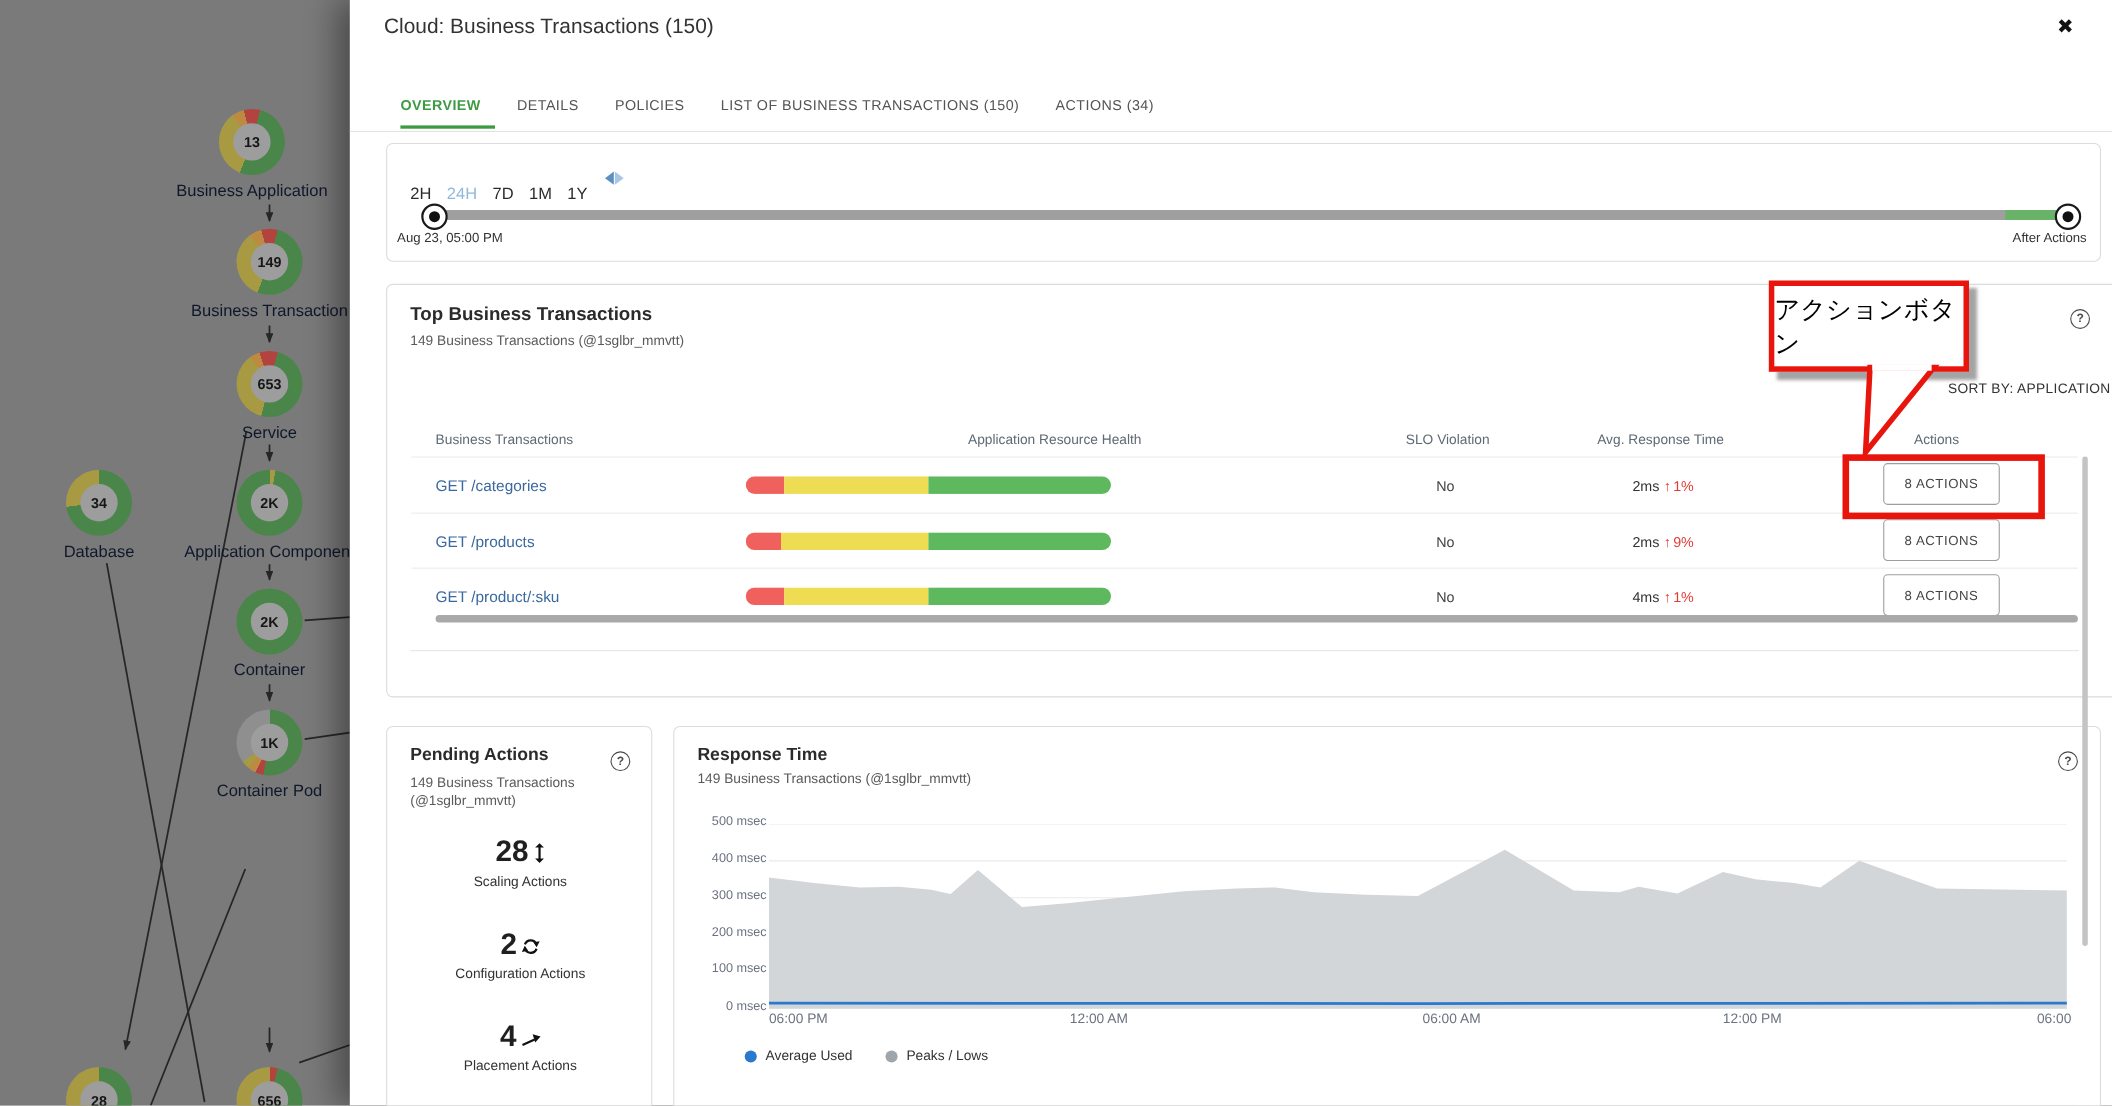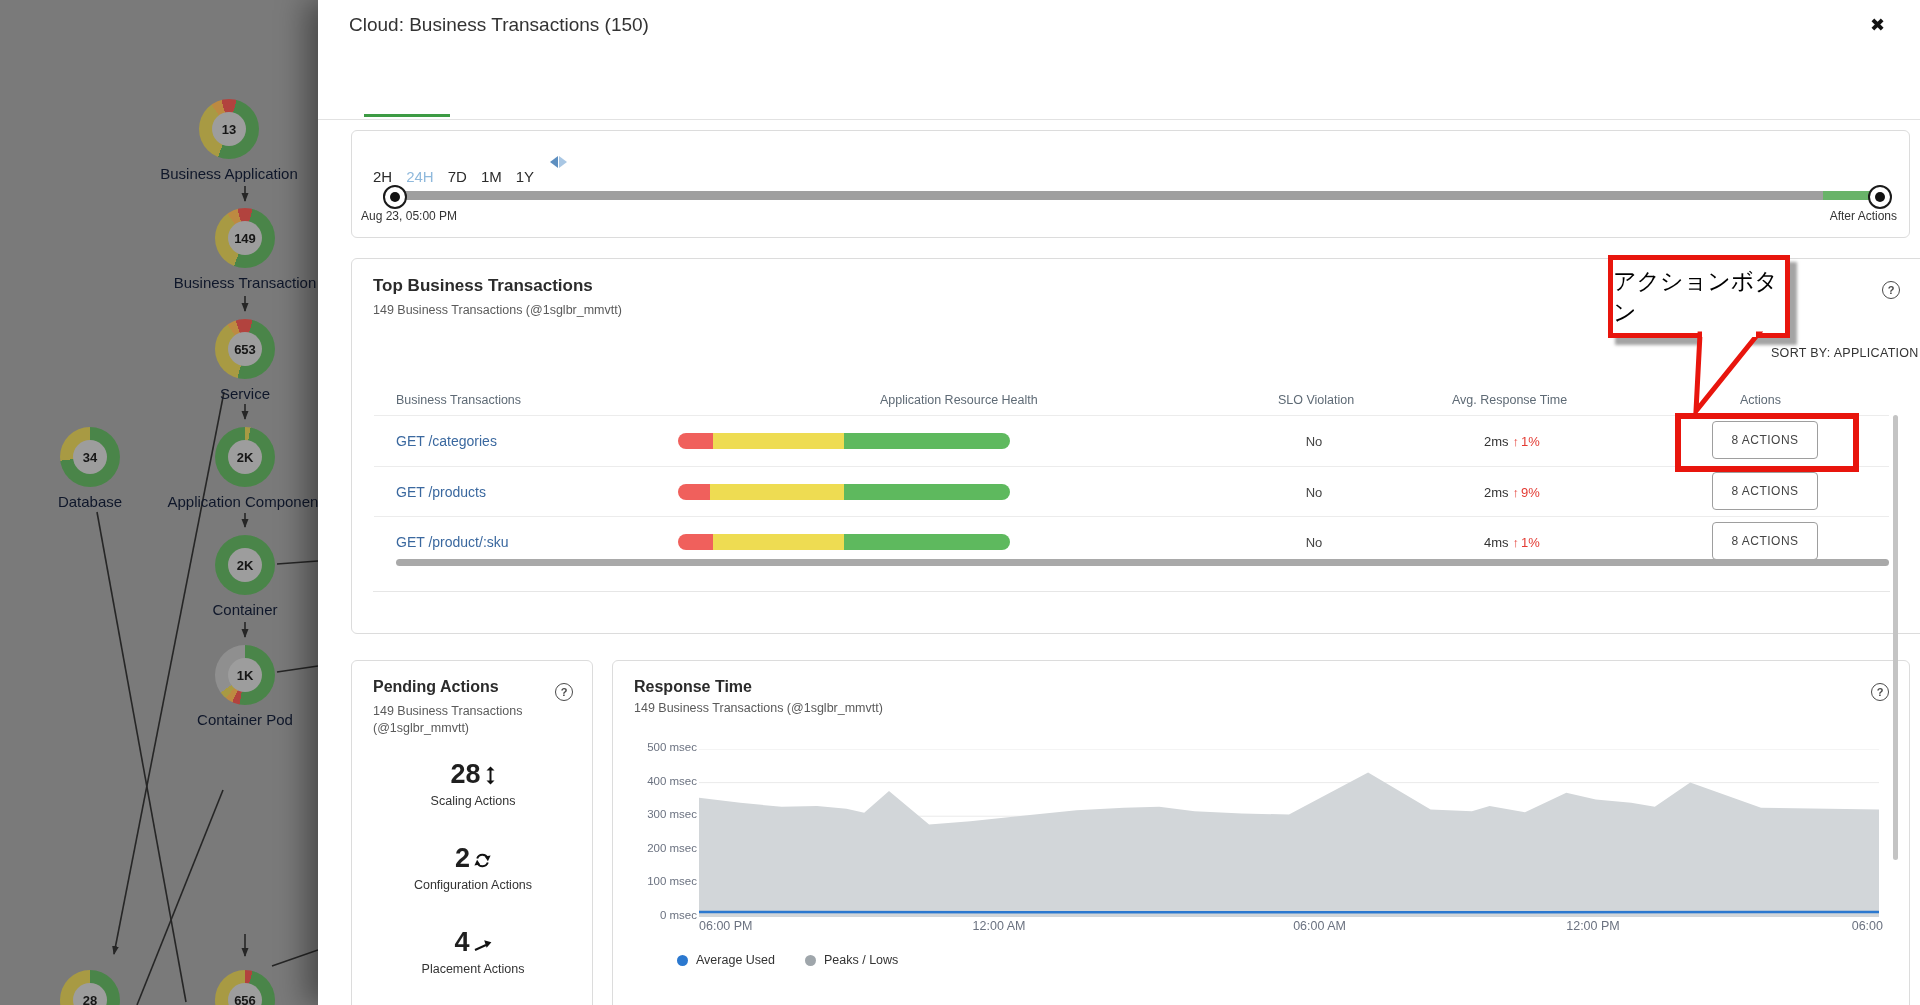--- a/index.html
+++ b/index.html
@@ -215,20 +215,27 @@
           <span>656</span>
         </div>
     </div>
   </div>
 </div>
 
 <div class="modal">
   <div class="modal-title">Cloud: Business Transactions (150)</div>
   <div class="close-x">✖</div>
 
+  <div class="tabs">
+    <div class="tab active">OVERVIEW</div>
+    <div class="tab">DETAILS</div>
+    <div class="tab">POLICIES</div>
+    <div class="tab">LIST OF BUSINESS TRANSACTIONS (150)</div>
+    <div class="tab">ACTIONS (34)</div>
+  </div>
   <div class="tab-underline"></div>
   <div class="tab-divider"></div>
 
   <div class="card" id="card-time">
     <div class="ranges">
       <span class="range">2H</span>
       <span class="range active">24H</span>
       <span class="range">7D</span>
       <span class="range">1M</span>
       <span class="range">1Y</span>

